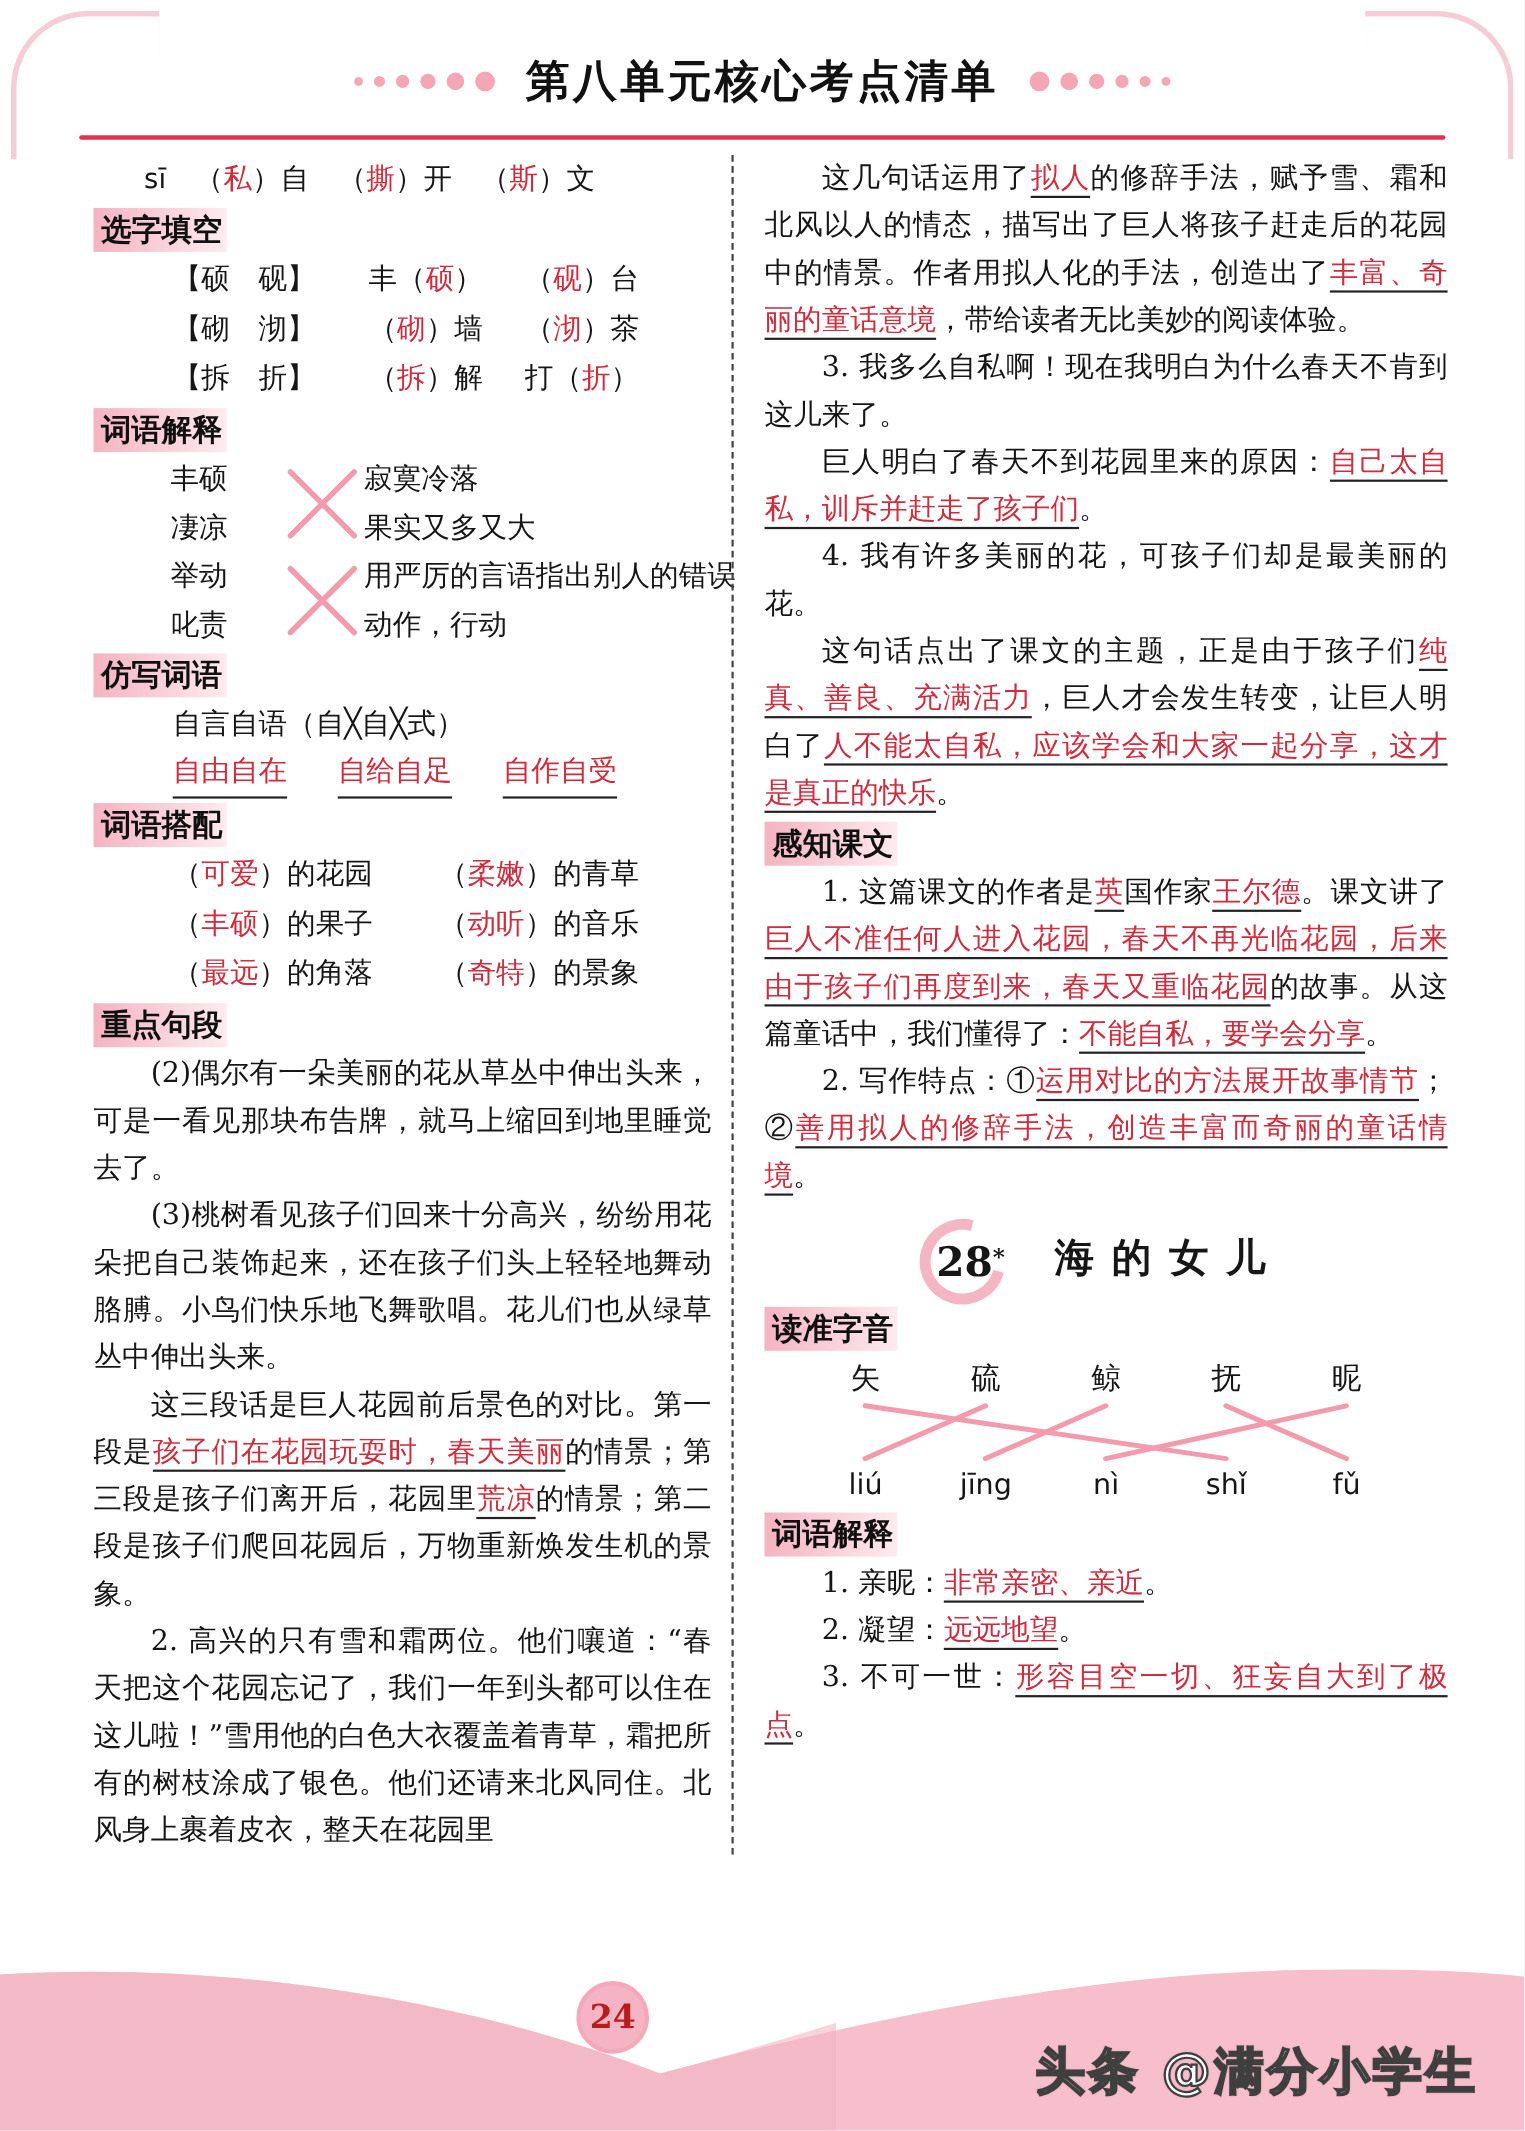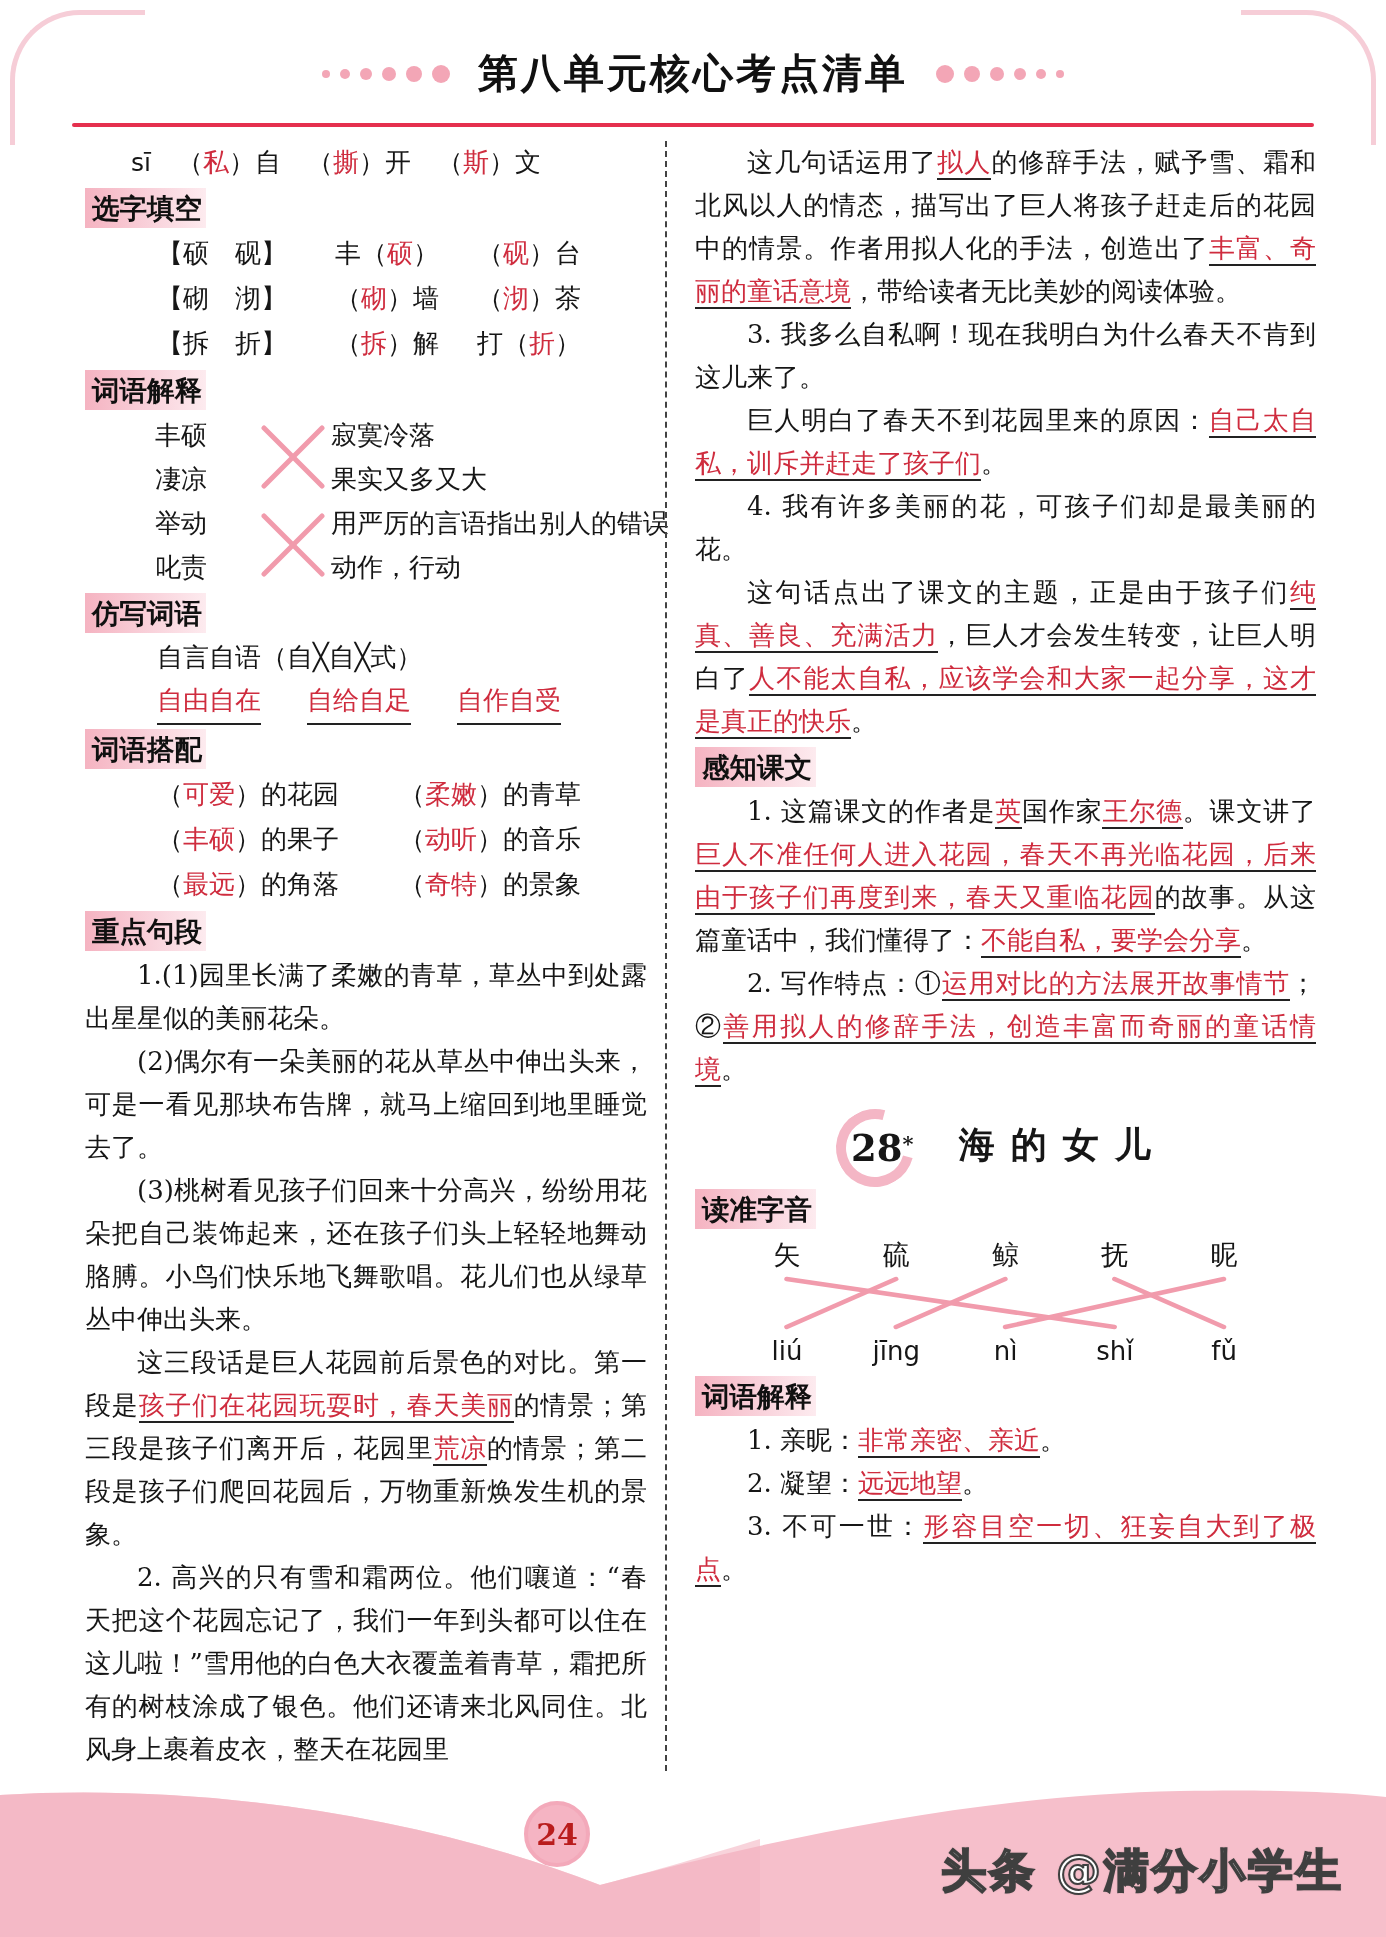--- a/index.html
+++ b/index.html
@@ -72,21 +72,21 @@
   .py-row.latin{font-family:"DejaVu Sans",sans-serif;font-size:26px;line-height:42px;}
   .py-lines{height:54px;}
   .py-lines svg{width:100%;height:100%;display:block;}
   
   .footer{position:absolute;left:0;right:0;bottom:0;height:160px;}
   .wave{position:absolute;left:0;top:0;width:100%;height:100%;}
   .page-badge{position:absolute;left:524px;bottom:70px;width:66px;height:66px;border-radius:50%;
               background:#f5b4c3;border:4px solid #f3a9ba;box-sizing:border-box;
               display:flex;align-items:center;justify-content:center;
               font-size:30px;font-weight:700;color:#b91c1c;font-family:"DejaVu Serif",serif;}
-  .watermark{position:absolute;right:42px;bottom:36px;font-family:"DejaVu Sans",sans-serif;
+  .watermark{position:absolute;right:42px;bottom:24px;font-family:"DejaVu Sans",sans-serif;
              font-size:45px;font-weight:700;color:#fff;letter-spacing:3px;
              -webkit-text-stroke:2px #3f3f3f;text-shadow:0 0 2px #3f3f3f;}
 </style>
 </head>
 <body>
 
 <div class="page">
   <div class="corner tl"></div>
   <div class="corner tr"></div>
 
@@ -165,21 +165,20 @@
       <div class="dp-row">
         <span class="dp-c1"><span class="sg-b">（</span><span class="sg-r">丰硕</span><span class="sg-b">）的果子</span></span>
         <span class="dp-c2"><span class="sg-b">（</span><span class="sg-r">动听</span><span class="sg-b">）的音乐</span></span>
       </div>
       <div class="dp-row">
         <span class="dp-c1"><span class="sg-b">（</span><span class="sg-r">最远</span><span class="sg-b">）的角落</span></span>
         <span class="dp-c2"><span class="sg-b">（</span><span class="sg-r">奇特</span><span class="sg-b">）的景象</span></span>
       </div>
 
       <div><span class="sec-hdr">重点句段</span></div>
-      <p class="para"><span class="sg-b">1.(1)园里长满了柔嫩的青草，草丛中到处露出星星似的美丽花朵。</span></p>
       <p class="para"><span class="sg-b">(2)偶尔有一朵美丽的花从草丛中伸出头来，可是一看见那块布告牌，就马上缩回到地里睡觉去了。</span></p>
       <p class="para"><span class="sg-b">(3)桃树看见孩子们回来十分高兴，纷纷用花朵把自己装饰起来，还在孩子们头上轻轻地舞动胳膊。小鸟们快乐地飞舞歌唱。花儿们也从绿草丛中伸出头来。</span></p>
       <p class="para"><span class="sg-b">这三段话是巨人花园前后景色的对比。第一段是</span><span class="sg-u">孩子们在花园玩耍时，春天美丽</span><span class="sg-b">的情景；第三段是孩子们离开后，花园里</span><span class="sg-u">荒凉</span><span class="sg-b">的情景；第二段是孩子们爬回花园后，万物重新焕发生机的景象。</span></p>
       <p class="para"><span class="sg-b">2. 高兴的只有雪和霜两位。他们嚷道：“春天把这个花园忘记了，我们一年到头都可以住在这儿啦！”雪用他的白色大衣覆盖着青草，霜把所有的树枝涂成了银色。他们还请来北风同住。北风身上裹着皮衣，整天在花园里</span></p>
     </div>
 
     <div class="col right">
       <p class="para"><span class="sg-b">这几句话运用了</span><span class="sg-u">拟人</span><span class="sg-b">的修辞手法，赋予雪、霜和北风以人的情态，描写出了巨人将孩子赶走后的花园中的情景。作者用拟人化的手法，创造出了</span><span class="sg-u">丰富、奇丽的童话意境</span><span class="sg-b">，带给读者无比美妙的阅读体验。</span></p>
       <p class="para"><span class="sg-b">3. 我多么自私啊！现在我明白为什么春天不肯到这儿来了。</span></p>
       <p class="para"><span class="sg-b">巨人明白了春天不到花园里来的原因：</span><span class="sg-u">自己太自私，训斥并赶走了孩子们</span><span class="sg-b">。</span></p>

